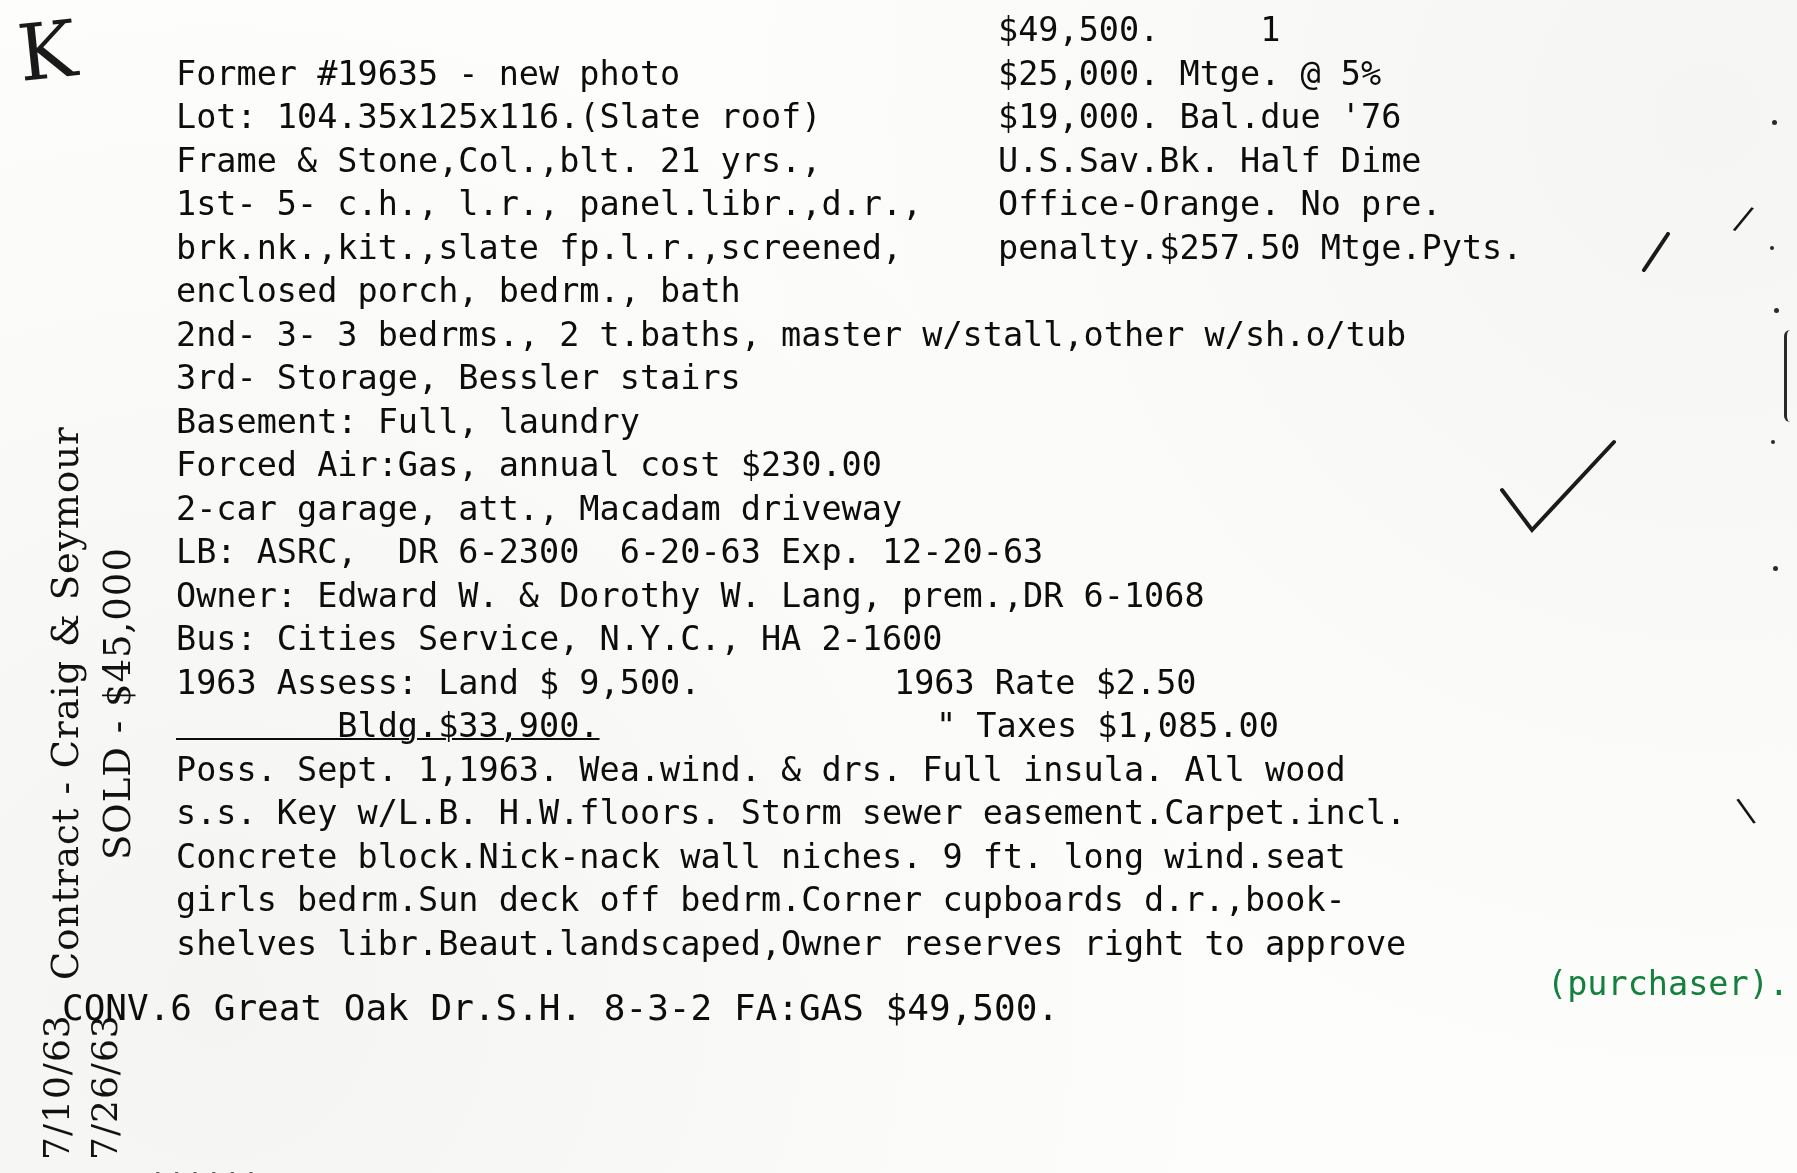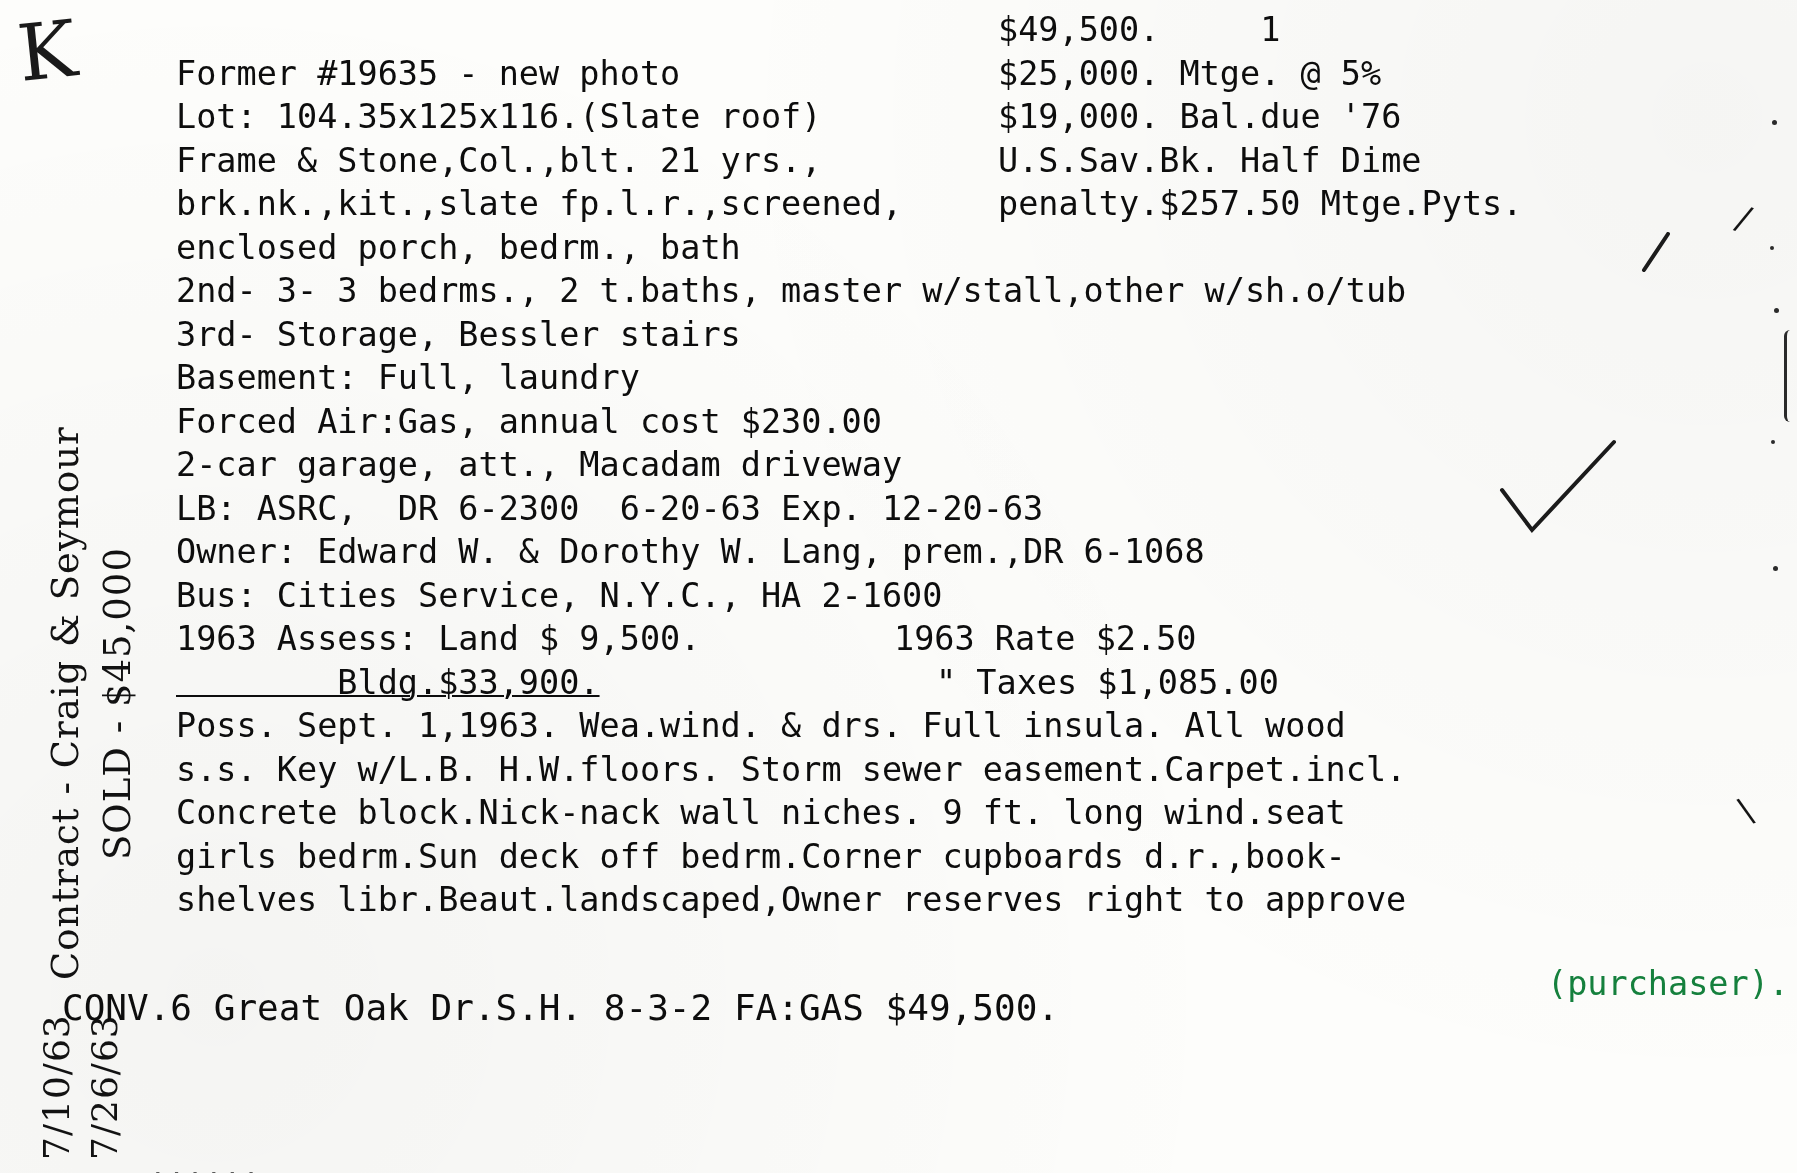--- a/index.html
+++ b/index.html
@@ -198,20 +198,24 @@
     </div>
     <div class="line">
       <span class="col-a">Lot: 104.35x125x116.(Slate roof)</span>
       <span class="col-b c-b-1">$19,000. Bal.due '76</span>
     </div>
     <div class="line">
       <span class="col-a">Frame &amp; Stone,Col.,blt. 21 yrs.,</span>
       <span class="col-b c-b-1">U.S.Sav.Bk. Half Dime</span>
     </div>
     <div class="line">
+      <span class="col-a">1st- 5- c.h., l.r., panel.libr.,d.r.,</span>
+      <span class="col-b c-b-1">Office-Orange. No pre.</span>
+    </div>
+    <div class="line">
       <span class="col-a">brk.nk.,kit.,slate fp.l.r.,screened,</span>
       <span class="col-b c-b-1">penalty.$257.50 Mtge.Pyts.</span>
     </div>
     <div class="line">
       <span class="col-a">enclosed porch, bedrm., bath</span>
     </div>
     <div class="line">
       <span class="col-a">2nd- 3- 3 bedrms., 2 t.baths, master w/stall,other w/sh.o/tub</span>
     </div>
     <div class="line">

